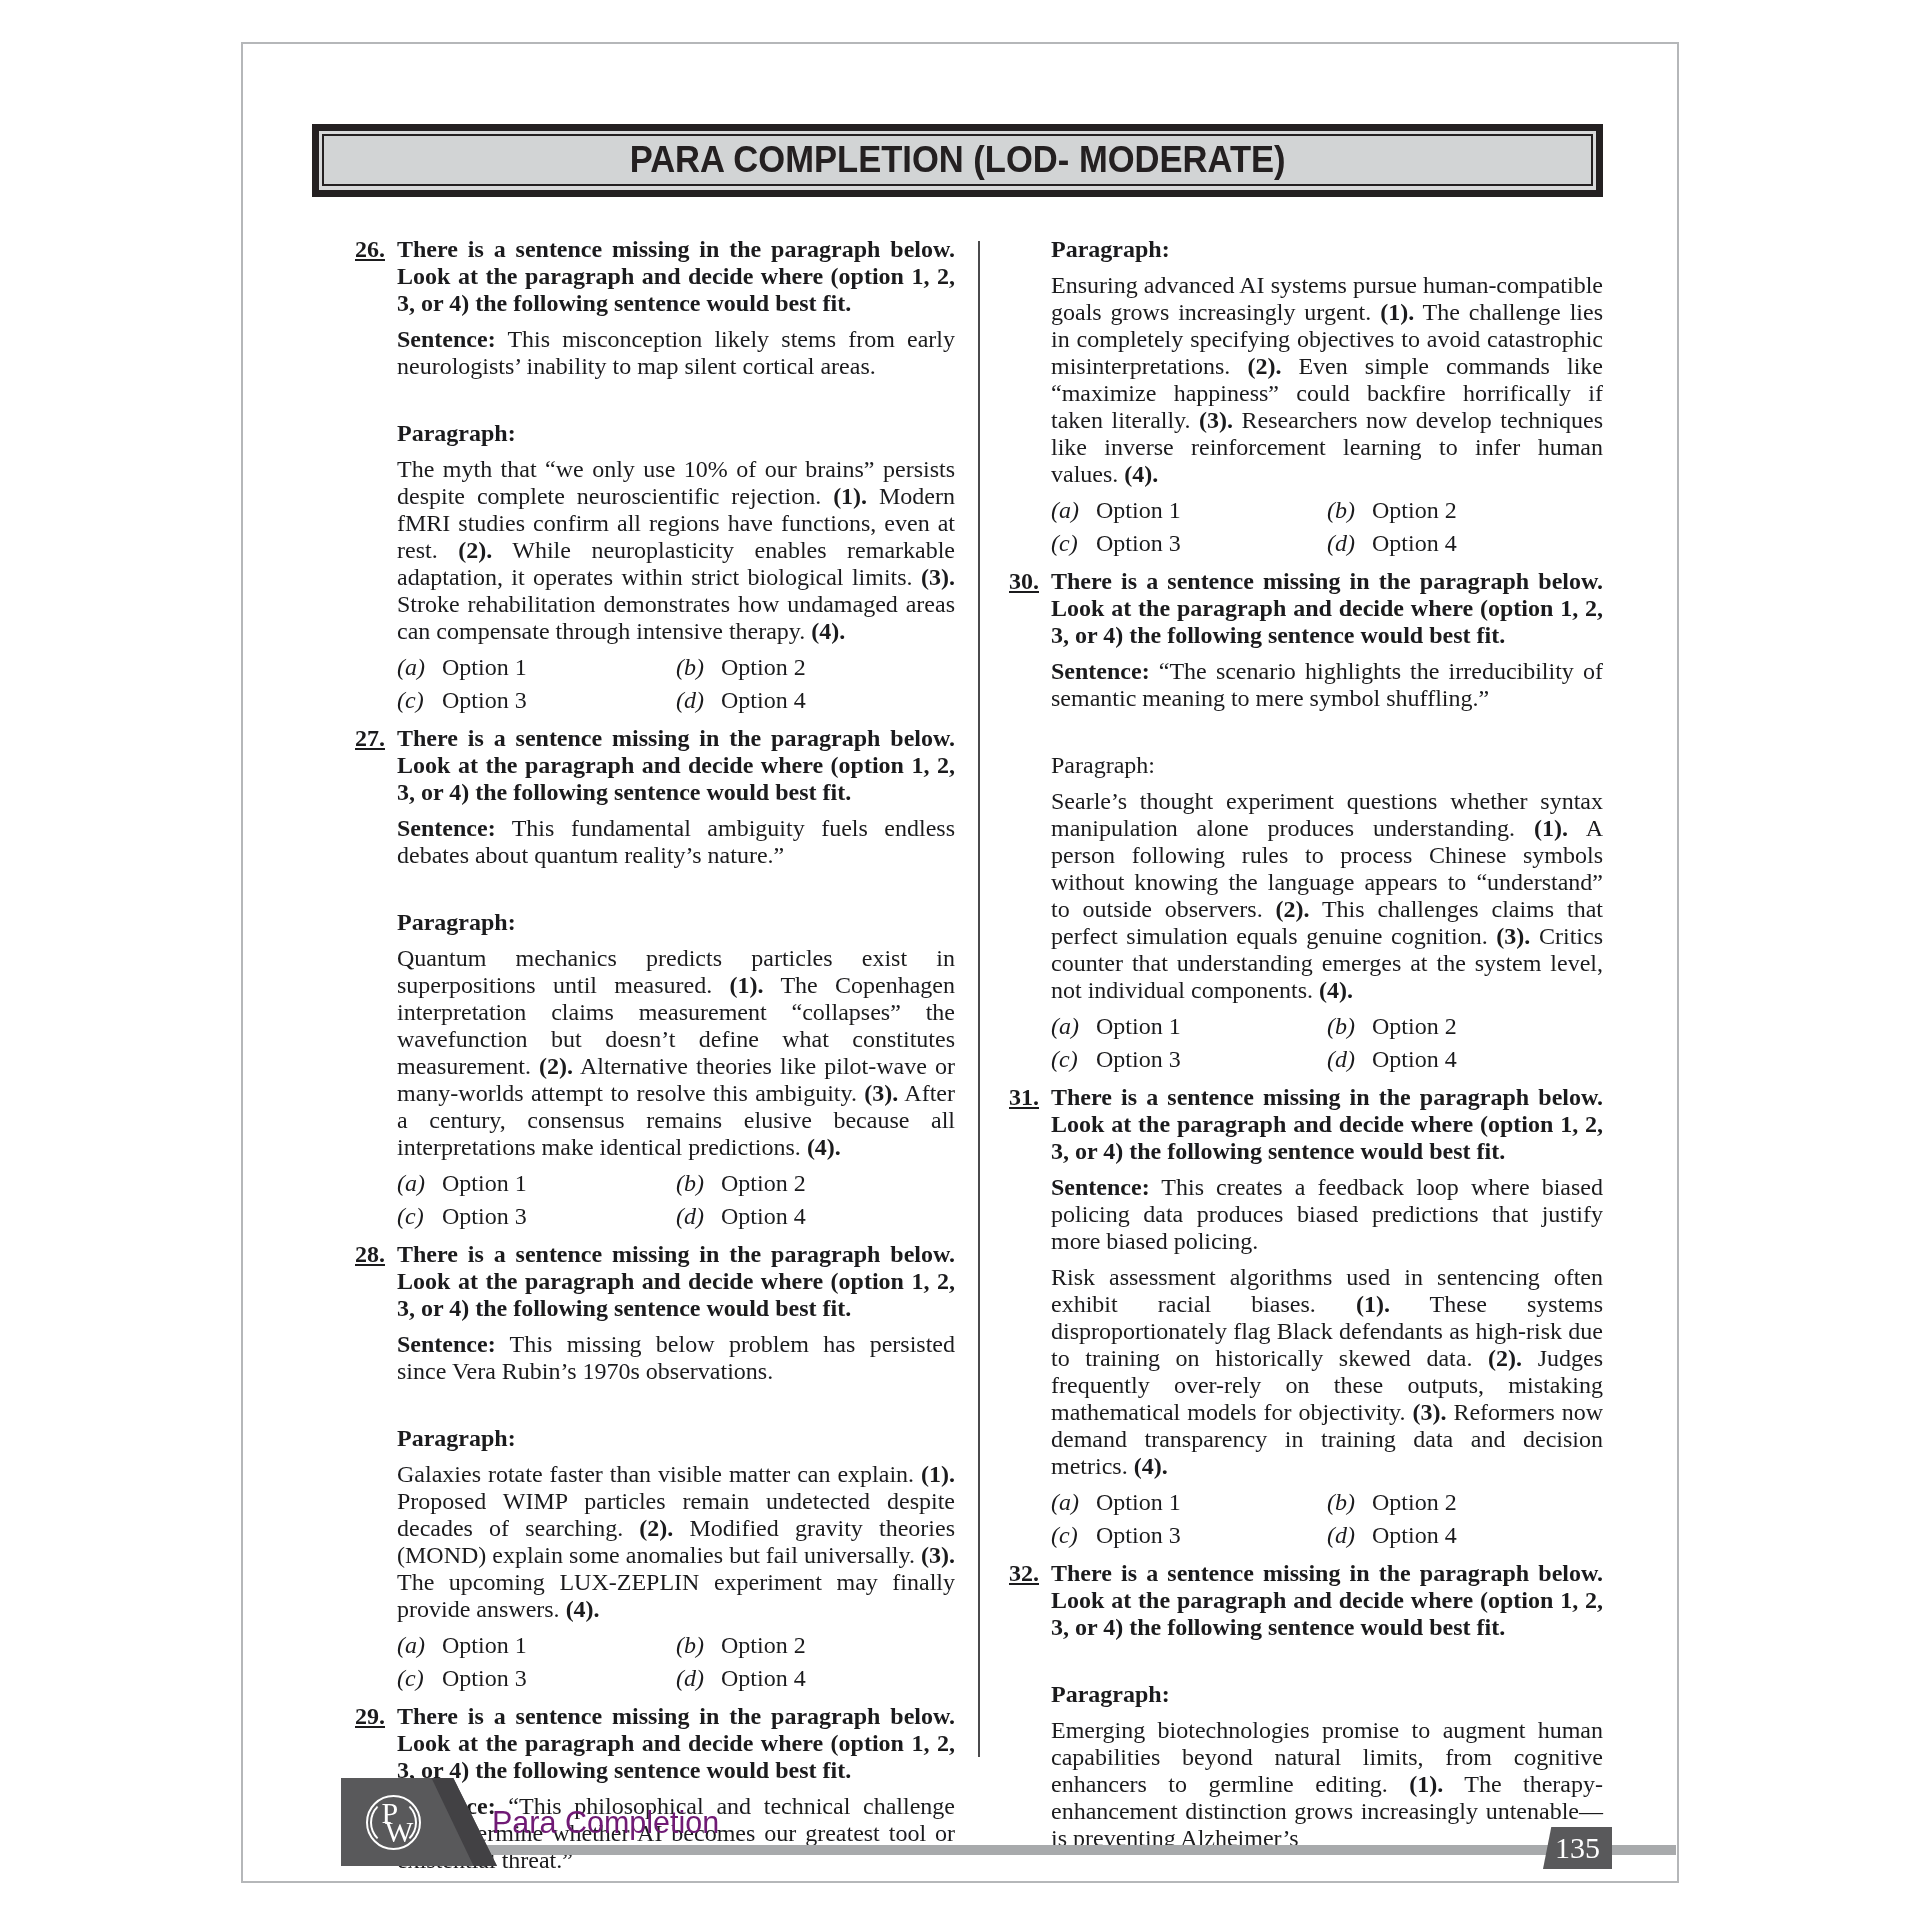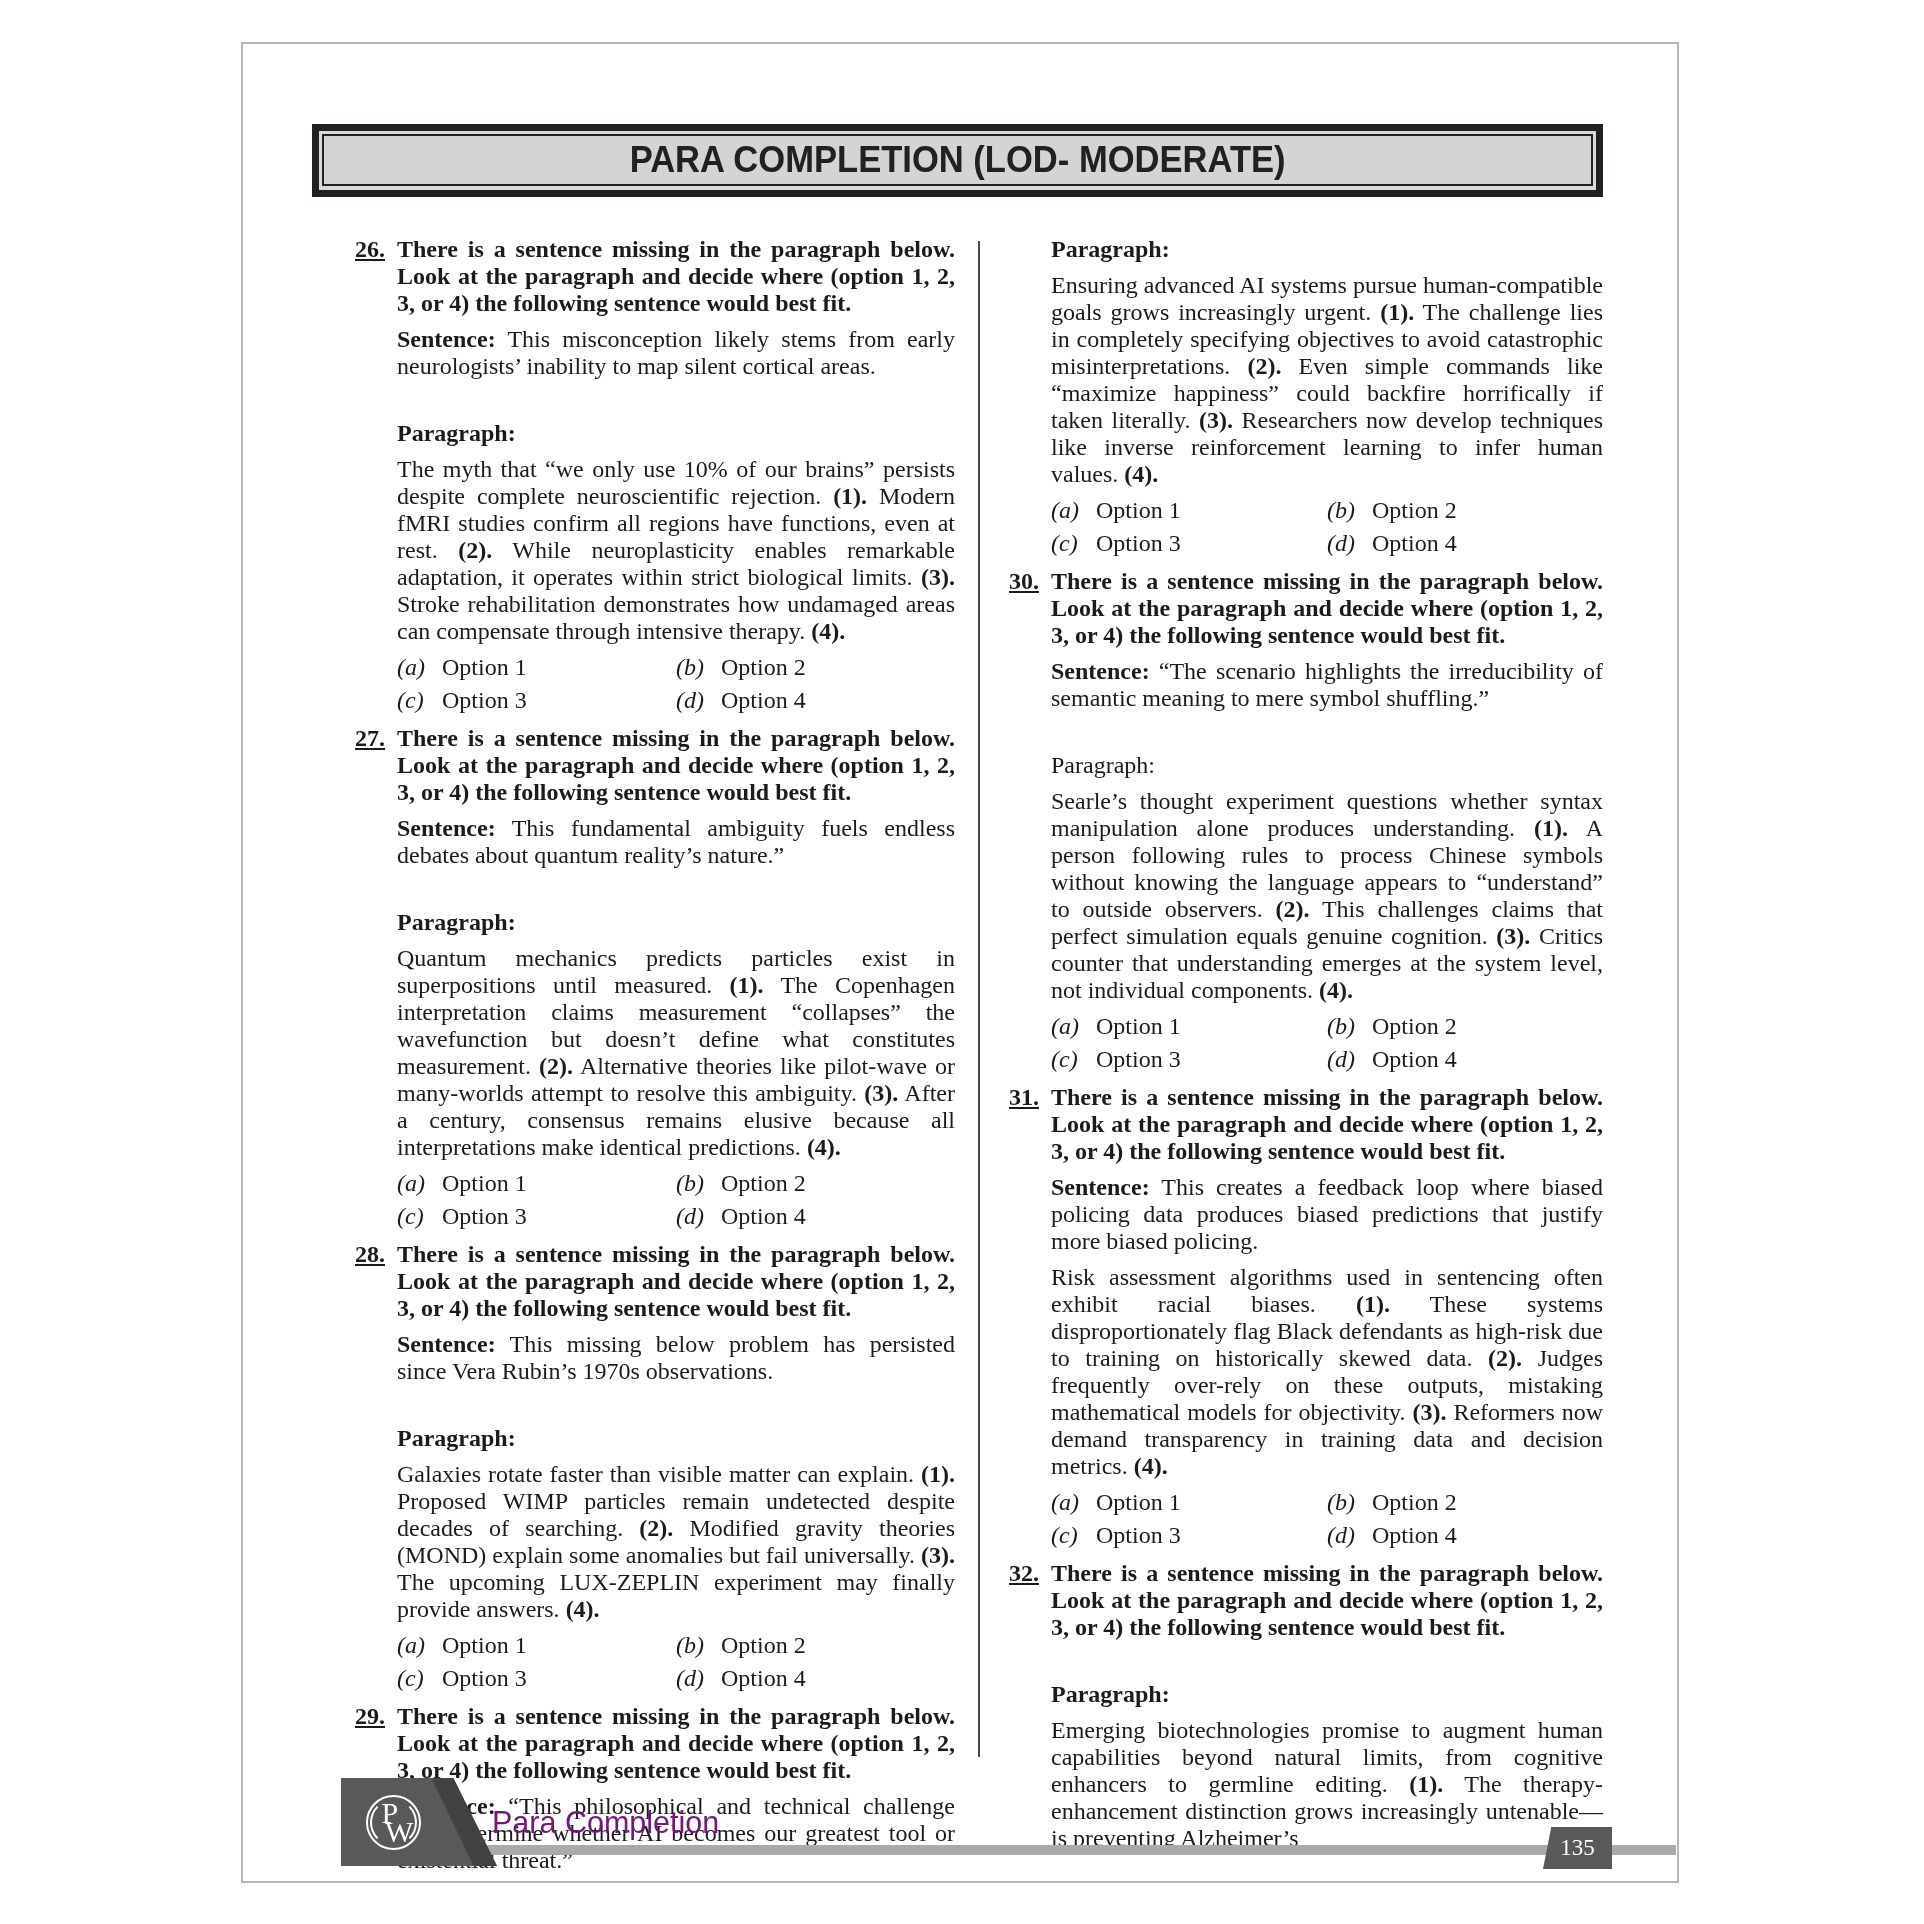--- a/index.html
+++ b/index.html
@@ -46,21 +46,21 @@
   .ring{position:absolute;left:25px;top:17px;width:51px;height:51px;border:2.4px solid #fff;border-radius:50%;}
   .ring-inner{position:absolute;left:1.6px;top:1.6px;right:1.6px;bottom:1.6px;border:2.4px solid transparent;
     border-left-color:#fff;border-right-color:#fff;border-radius:50%;}
   .mono{position:absolute;color:#fff;font-family:"Liberation Serif",serif;font-size:30px;line-height:30px;}
   .mono-p{left:13.6px;top:0.8px;}
   .mono-w{right:5.6px;bottom:0.8px;}
   .footer-label{position:absolute;left:249px;top:1761px;font-family:"Liberation Sans",sans-serif;
     font-size:30.5px;line-height:35px;color:#701a75;}
   .page-badge{position:absolute;left:1300px;top:1783px;width:69px;height:42px;background:#59595b;
     clip-path:polygon(12% 0,100% 0,100% 100%,0 100%);color:#fff;display:flex;align-items:center;
-    justify-content:center;font-family:"Liberation Serif",serif;font-size:23px;}
+    justify-content:center;font-family:"Liberation Serif",serif;font-size:30px;}
 </style>
 </head>
 <body>
 
 <div class="page-card">
 
   <div class="banner">
     <div class="banner-mid">
       <div class="banner-inner">
         <div class="banner-title">PARA COMPLETION (LOD- MODERATE)</div>

